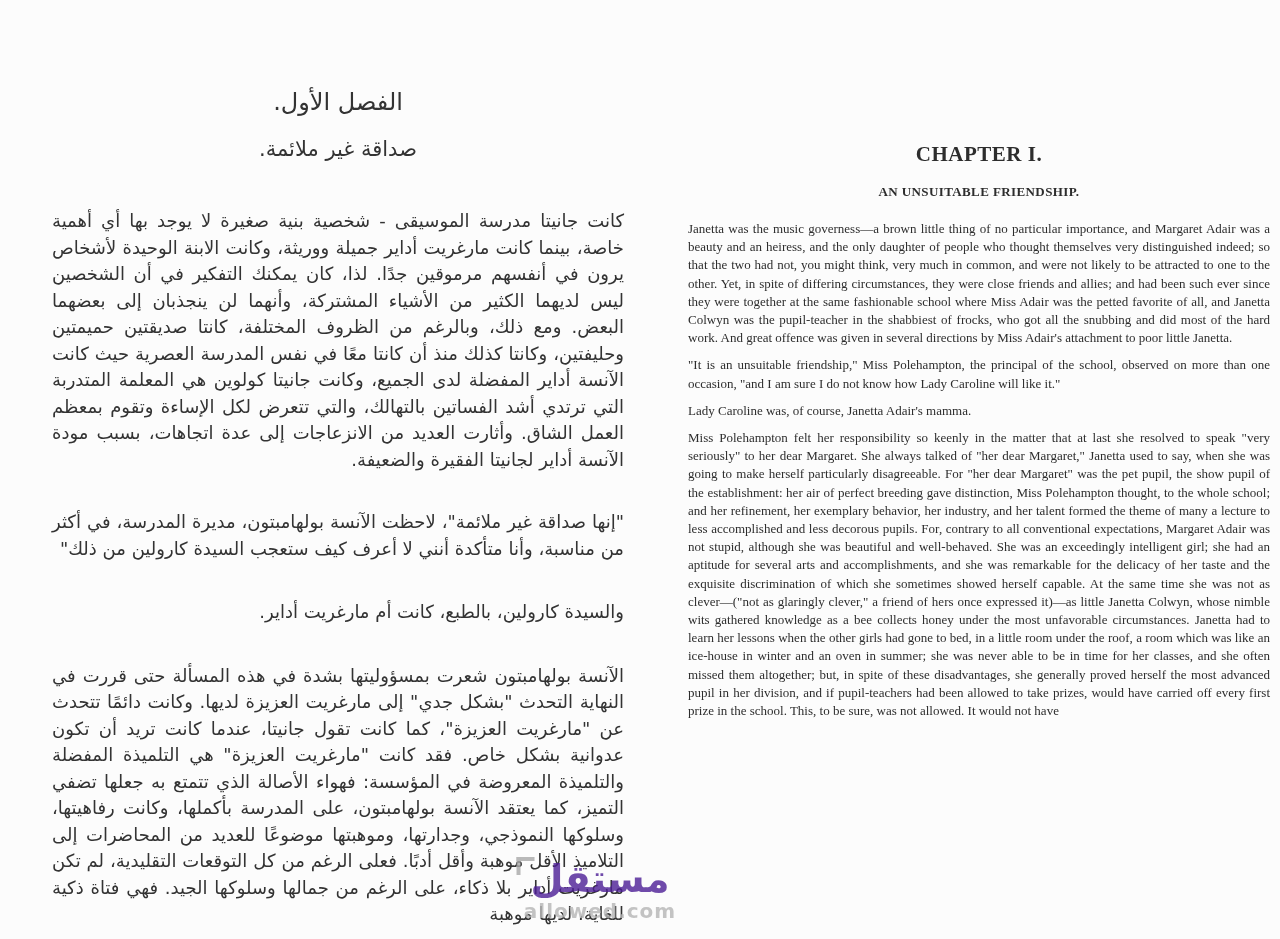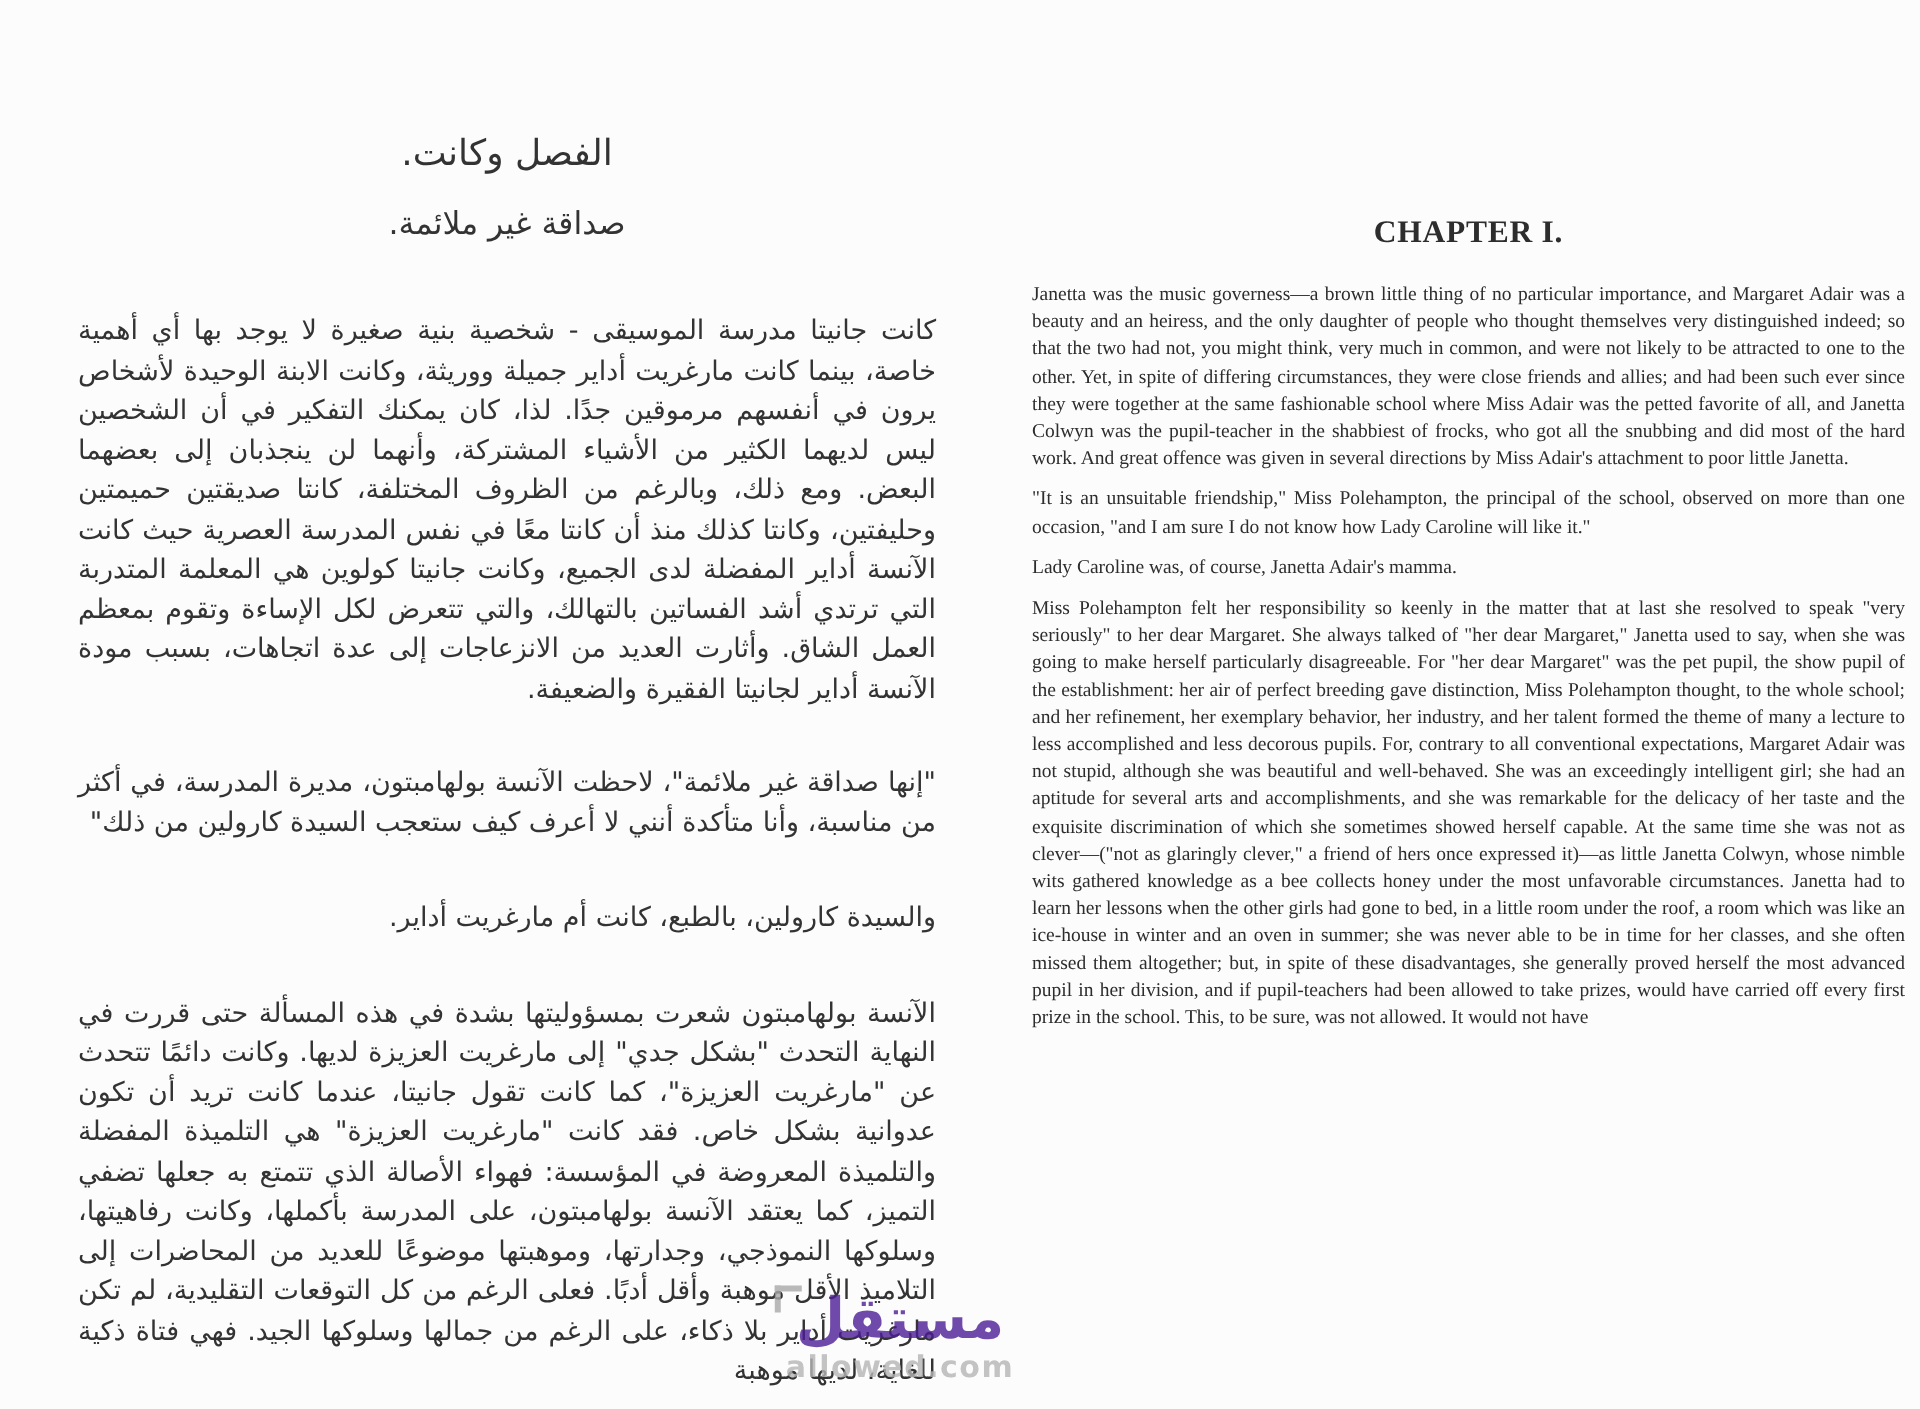--- a/index.html
+++ b/index.html
@@ -58,32 +58,33 @@
   .wm-site {
     font-size:20px; font-weight:bold; color:#b5b5b5; letter-spacing:1px; line-height:24px;
   }
 </style>
 </head>
 <body>
 
 <div class="spread">
 
   <div class="page-left">
-    <div class="ar-title">الفصل وكانت.</div>
+    <div class="ar-title">الفصل الأول.</div>
     <div class="ar-subtitle">صداقة غير ملائمة.</div>
     <div class="ar-body">
       <p>كانت جانيتا مدرسة الموسيقى - شخصية بنية صغيرة لا يوجد بها أي أهمية خاصة، بينما كانت مارغريت أداير جميلة ووريثة، وكانت الابنة الوحيدة لأشخاص يرون في أنفسهم مرموقين جدًا. لذا، كان يمكنك التفكير في أن الشخصين ليس لديهما الكثير من الأشياء المشتركة، وأنهما لن ينجذبان إلى بعضهما البعض. ومع ذلك، وبالرغم من الظروف المختلفة، كانتا صديقتين حميمتين وحليفتين، وكانتا كذلك منذ أن كانتا معًا في نفس المدرسة العصرية حيث كانت الآنسة أداير المفضلة لدى الجميع، وكانت جانيتا كولوين هي المعلمة المتدربة التي ترتدي أشد الفساتين بالتهالك، والتي تتعرض لكل الإساءة وتقوم بمعظم العمل الشاق. وأثارت العديد من الانزعاجات إلى عدة اتجاهات، بسبب مودة الآنسة أداير لجانيتا الفقيرة والضعيفة.</p>
       <p>"إنها صداقة غير ملائمة"، لاحظت الآنسة بولهامبتون، مديرة المدرسة، في أكثر من مناسبة، وأنا متأكدة أنني لا أعرف كيف ستعجب السيدة كارولين من ذلك"</p>
       <p>والسيدة كارولين، بالطبع، كانت أم مارغريت أداير.</p>
       <p>الآنسة بولهامبتون شعرت بمسؤوليتها بشدة في هذه المسألة حتى قررت في النهاية التحدث "بشكل جدي" إلى مارغريت العزيزة لديها. وكانت دائمًا تتحدث عن "مارغريت العزيزة"، كما كانت تقول جانيتا، عندما كانت تريد أن تكون عدوانية بشكل خاص. فقد كانت "مارغريت العزيزة" هي التلميذة المفضلة والتلميذة المعروضة في المؤسسة: فهواء الأصالة الذي تتمتع به جعلها تضفي التميز، كما يعتقد الآنسة بولهامبتون، على المدرسة بأكملها، وكانت رفاهيتها، وسلوكها النموذجي، وجدارتها، وموهبتها موضوعًا للعديد من المحاضرات إلى التلاميذ الأقل موهبة وأقل أدبًا. فعلى الرغم من كل التوقعات التقليدية، لم تكن مارغريت أداير بلا ذكاء، على الرغم من جمالها وسلوكها الجيد. فهي فتاة ذكية للغاية، لديها موهبة</p>
     </div>
   </div>
 
   <div class="page-right">
     <div class="en-title">CHAPTER I.</div>
+    <div class="en-subtitle">AN UNSUITABLE FRIENDSHIP.</div>
     <div class="en-body">
       <p>Janetta was the music governess—a brown little thing of no particular importance, and Margaret Adair was a beauty and an heiress, and the only daughter of people who thought themselves very distinguished indeed; so that the two had not, you might think, very much in common, and were not likely to be attracted to one to the other. Yet, in spite of differing circumstances, they were close friends and allies; and had been such ever since they were together at the same fashionable school where Miss Adair was the petted favorite of all, and Janetta Colwyn was the pupil-teacher in the shabbiest of frocks, who got all the snubbing and did most of the hard work. And great offence was given in several directions by Miss Adair's attachment to poor little Janetta.</p>
       <p>"It is an unsuitable friendship," Miss Polehampton, the principal of the school, observed on more than one occasion, "and I am sure I do not know how Lady Caroline will like it."</p>
       <p>Lady Caroline was, of course, Janetta Adair's mamma.</p>
       <p>Miss Polehampton felt her responsibility so keenly in the matter that at last she resolved to speak "very seriously" to her dear Margaret. She always talked of "her dear Margaret," Janetta used to say, when she was going to make herself particularly disagreeable. For "her dear Margaret" was the pet pupil, the show pupil of the establishment: her air of perfect breeding gave distinction, Miss Polehampton thought, to the whole school; and her refinement, her exemplary behavior, her industry, and her talent formed the theme of many a lecture to less accomplished and less decorous pupils. For, contrary to all conventional expectations, Margaret Adair was not stupid, although she was beautiful and well-behaved. She was an exceedingly intelligent girl; she had an aptitude for several arts and accomplishments, and she was remarkable for the delicacy of her taste and the exquisite discrimination of which she sometimes showed herself capable. At the same time she was not as clever—("not as glaringly clever," a friend of hers once expressed it)—as little Janetta Colwyn, whose nimble wits gathered knowledge as a bee collects honey under the most unfavorable circumstances. Janetta had to learn her lessons when the other girls had gone to bed, in a little room under the roof, a room which was like an ice-house in winter and an oven in summer; she was never able to be in time for her classes, and she often missed them altogether; but, in spite of these disadvantages, she generally proved herself the most advanced pupil in her division, and if pupil-teachers had been allowed to take prizes, would have carried off every first prize in the school. This, to be sure, was not allowed. It would not have</p>
     </div>
   </div>
 
   <div class="watermark">
     <div class="wm-logo">مستقل</div>

